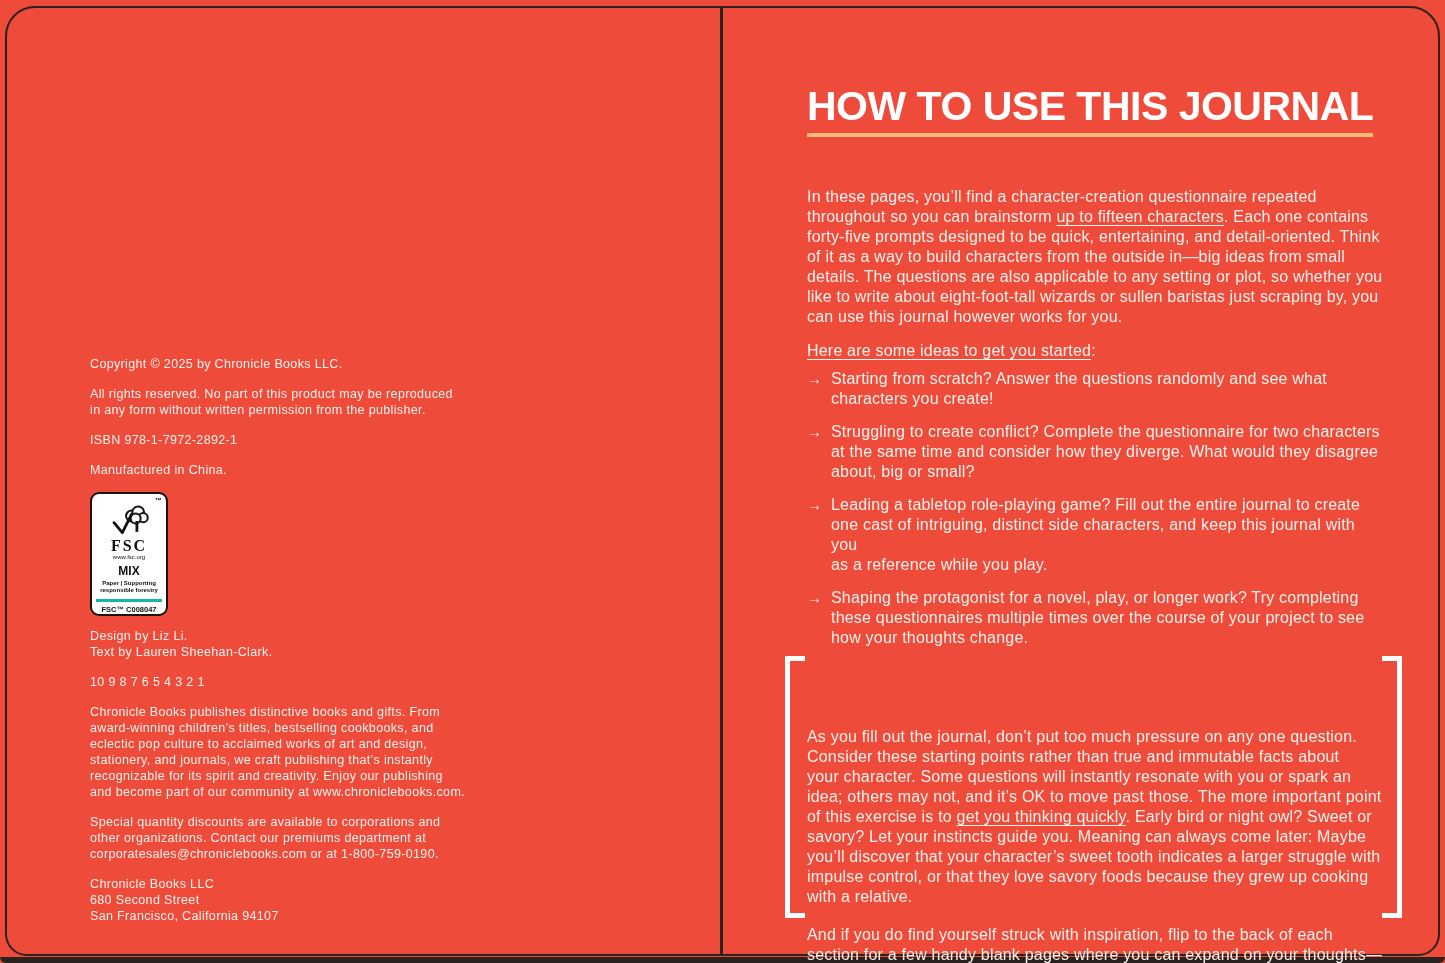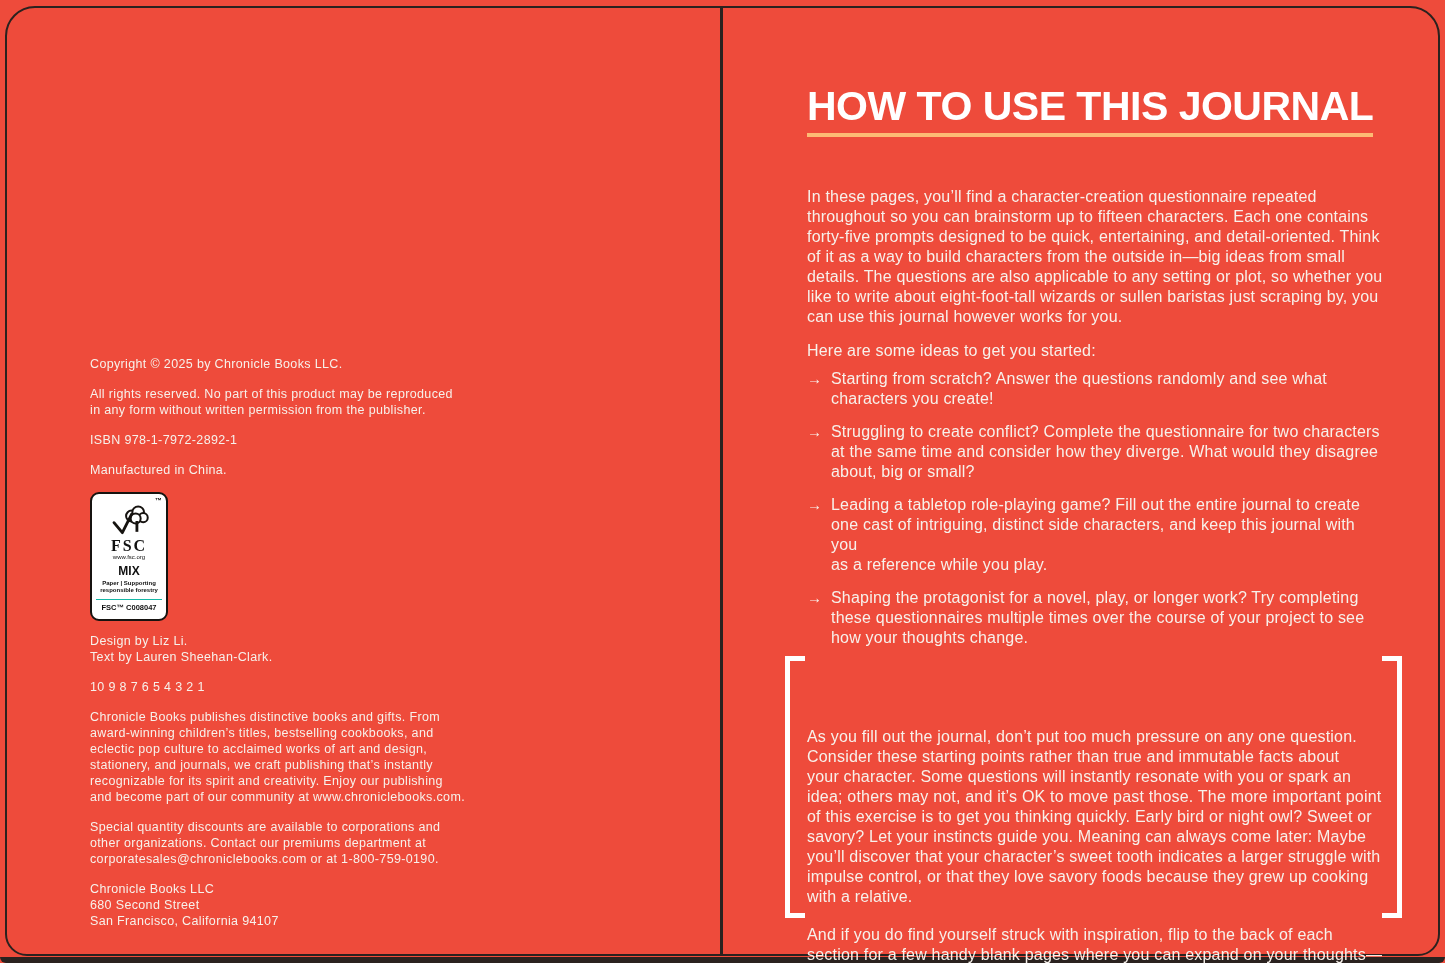--- a/index.html
+++ b/index.html
@@ -29,49 +29,49 @@
   .left-col {
     position:absolute; left:90px; top:356px; width:460px;
     color:#F7F1EB; font-size:12.5px; line-height:16px; letter-spacing:0.35px;
   }
   .left-col p { margin:0 0 14px 0; white-space:pre-line; }
   .left-col .tight { margin-bottom:0; }
 
   .fsc-box {
     width:78px; box-sizing:border-box; background:#FFFFFF; color:#111;
     border:2px solid #161310; border-radius:9px;
-    padding:3px 4px 7px 4px; text-align:center;
+    padding:3px 4px 0 4px; text-align:center;
     margin:2px 0 12px 0;
     letter-spacing:0;
   }
   .fsc-tm-row { text-align:right; font-size:7px; line-height:7px; height:7px; font-weight:bold; }
   .fsc-tree { display:block; margin:0 auto; }
   .fsc-word { font-family:"Liberation Serif", serif; font-weight:bold; font-size:16px; line-height:16px; letter-spacing:2px; }
   .fsc-url { font-size:6px; line-height:7px; }
   .fsc-mix { font-size:12px; line-height:9px; font-weight:bold; margin-top:6px; }
   .fsc-tag { font-size:6px; line-height:7px; font-weight:bold; margin-top:4px; }
-  .fsc-code { border-top:1px solid #14b8a6; margin-top:5px; padding-top:4px; font-size:7.5px; font-weight:bold; line-height:8px; }
+  .fsc-code { border-top:3px solid #14b8a6; margin-top:5px; padding-top:4px; font-size:7.5px; font-weight:bold; line-height:8px; }
 
   
   .right-col {
     position:absolute; left:807px; top:84px; width:578px;
     color:#F7F1EB; font-size:16px; line-height:20px; letter-spacing:0.2px;
   }
   .page-title {
     display:inline-block;
     color:#FFFFFF; font-size:41px; line-height:44px; font-weight:bold;
     letter-spacing:-0.5px;
     border-bottom:4px solid #fdba74; padding-bottom:5px;
     margin:0;
     white-space:nowrap;
   }
   .para { margin:0 0 14px 0; white-space:pre-line; }
   .intro { margin-top:50px; }
   .ideas-heading { margin-bottom:8px; }
-  .u { text-underline-offset:3px; text-decoration-thickness:1px;margin-top:12px; }
+  .u { text-decoration:underline; text-underline-offset:3px; text-decoration-thickness:1px;margin-top:12px; }
 
   ul.bullets { list-style:none; margin:0; padding:0; }
   ul.bullets li { display:flex; margin:0 0 13px 0; }
   .arrow { flex:0 0 24px; font-size:15px; line-height:20px; }
   .bullet-text { flex:1; white-space:pre-line; }
 
   .callout { position:relative; margin:19px 0 18px 0; white-space:pre-line; }
   .bracket { position:absolute; top:-11px; bottom:-11px; width:15px; pointer-events:none; }
   .bracket-left {
     left:-22px;

